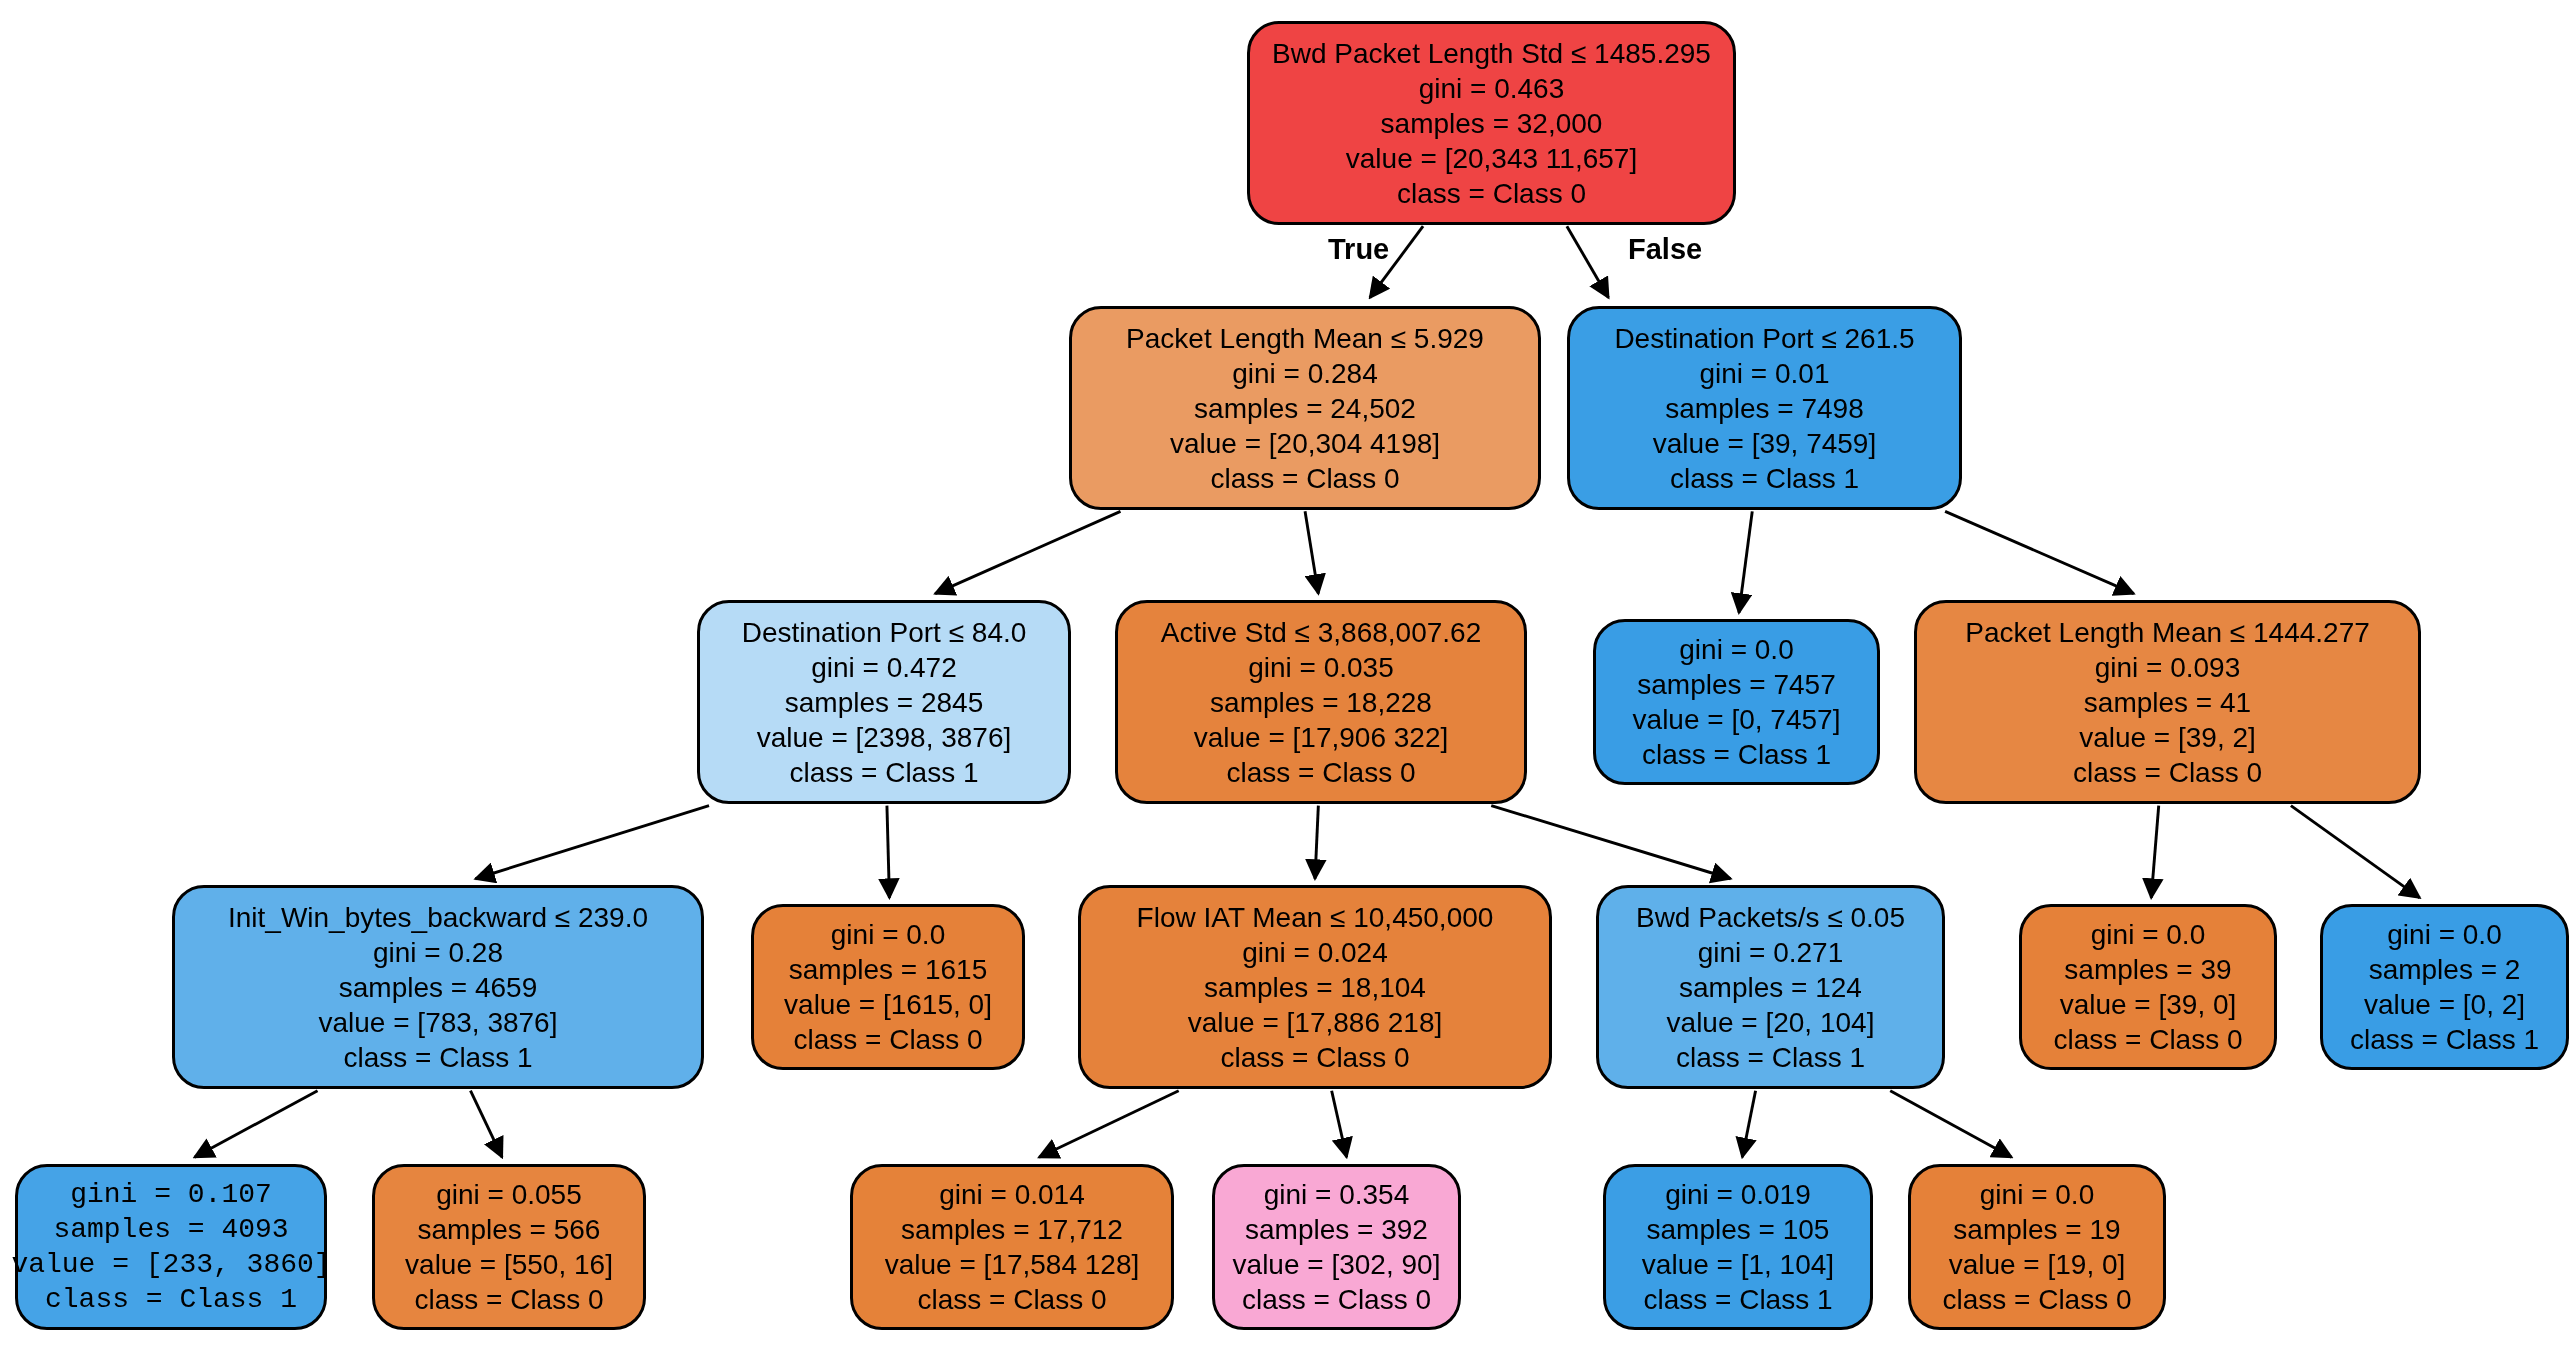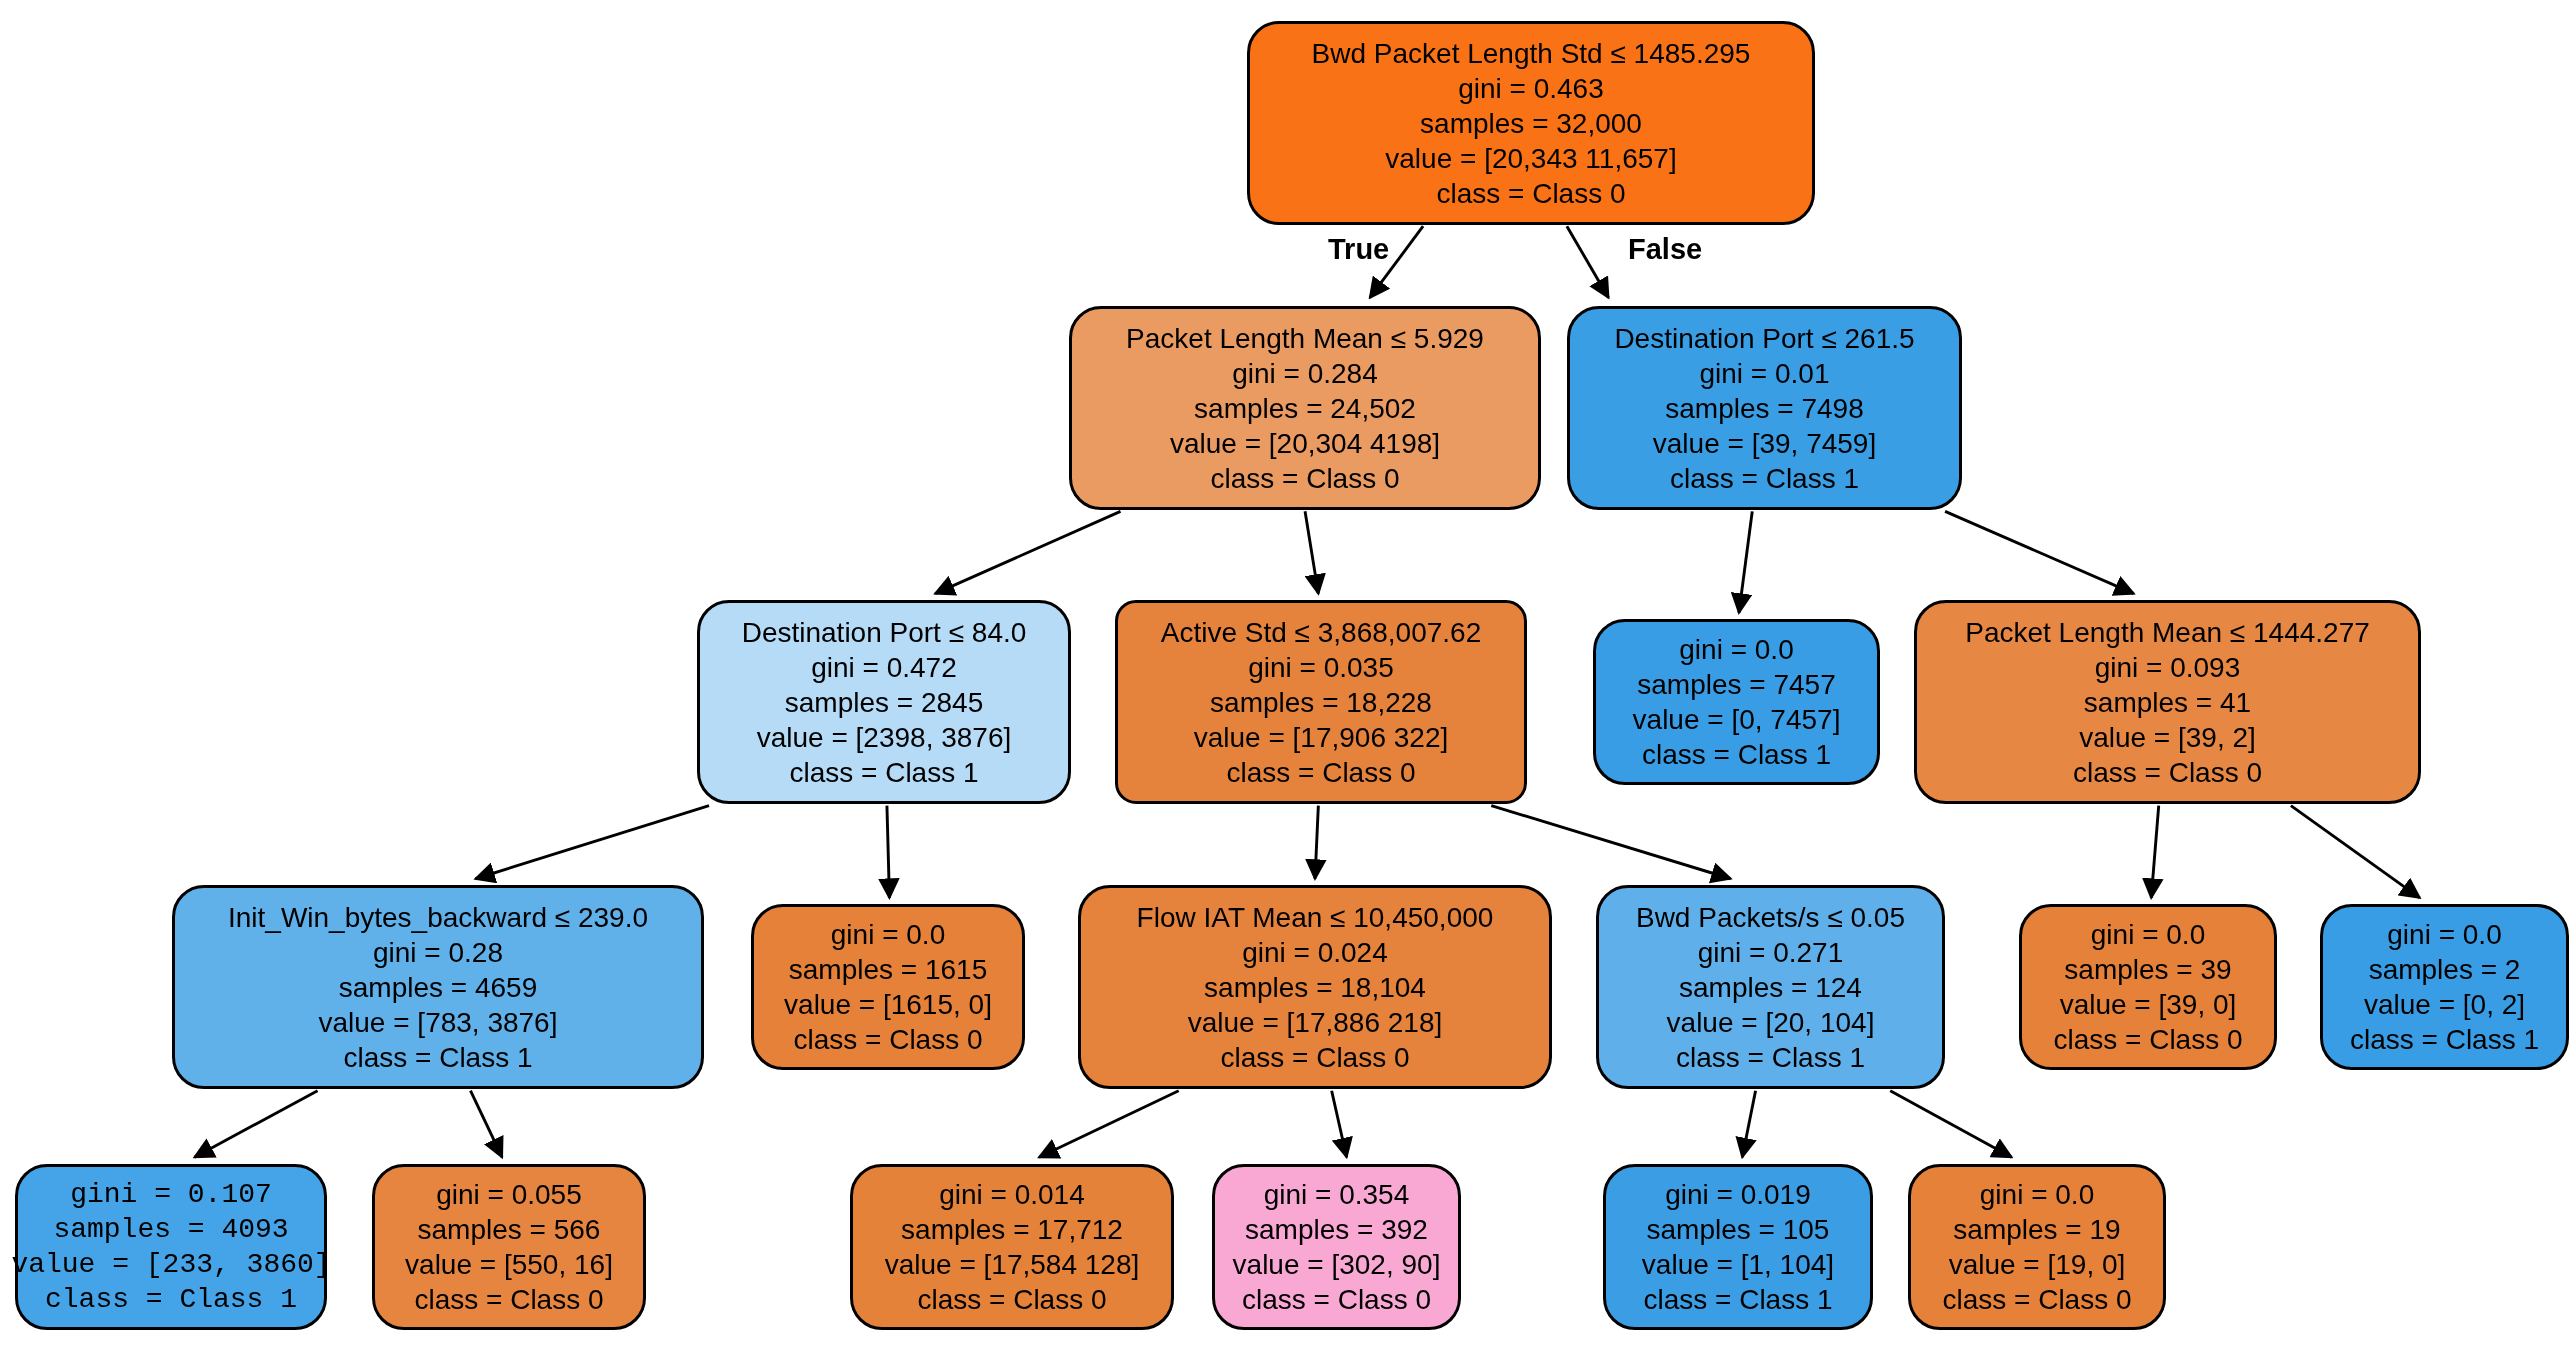--- a/index.html
+++ b/index.html
@@ -75,21 +75,21 @@
     <line x1="566" y1="1312" x2="604" y2="1392" marker-end="url(#arrow)"></line>
     <line x1="1418" y1="1312" x2="1250" y2="1392" marker-end="url(#arrow)"></line>
     <line x1="1602" y1="1312" x2="1620" y2="1392" marker-end="url(#arrow)"></line>
     <line x1="2112" y1="1312" x2="2096" y2="1392" marker-end="url(#arrow)"></line>
     <line x1="2274" y1="1312" x2="2420" y2="1392" marker-end="url(#arrow)"></line>
   </svg>
 
   <div class="edge-label" style="left:1328px;top:233px;">True</div>
   <div class="edge-label" style="left:1628px;top:233px;">False</div>
 
-  <div class="node" style="left: 1247px; top: 21px; width: 568px; height: 204px; background: #f97316;">
+  <div class="node" style="left: 1247px; top: 21px; width: 489px; height: 204px; background: #ef4444;">
     <div class="ln">Bwd Packet Length Std ≤ 1485.295</div>
     <div class="ln">gini = 0.463</div>
     <div class="ln">samples = 32,000</div>
     <div class="ln">value = [20,343 11,657]</div>
     <div class="ln">class = Class 0</div>
   </div>
 
   <div class="node" style="left: 1069px; top: 306px; width: 472px; height: 204px; background: rgb(234, 155, 98);">
     <div class="ln">Packet Length Mean ≤ 5.929</div>
     <div class="ln">gini = 0.284</div>
@@ -107,21 +107,21 @@
   </div>
 
   <div class="node" style="left: 697px; top: 600px; width: 374px; height: 204px; background: rgb(182, 219, 246);">
     <div class="ln">Destination Port ≤ 84.0</div>
     <div class="ln">gini = 0.472</div>
     <div class="ln">samples = 2845</div>
     <div class="ln">value = [2398, 3876]</div>
     <div class="ln">class = Class 1</div>
   </div>
 
-  <div class="node" style="left: 1115px; top: 600px; width: 412px; height: 204px; background: rgb(229, 131, 61); border-radius: 21px;">
+  <div class="node" style="left: 1115px; top: 600px; width: 412px; height: 204px; background: rgb(229, 131, 61);">
     <div class="ln">Active Std ≤ 3,868,007.62</div>
     <div class="ln">gini = 0.035</div>
     <div class="ln">samples = 18,228</div>
     <div class="ln">value = [17,906 322]</div>
     <div class="ln">class = Class 0</div>
   </div>
 
   <div class="node" style="left: 1593px; top: 619px; width: 287px; height: 166px; background: rgb(57, 157, 229);">
     <div class="ln">gini = 0.0</div>
     <div class="ln">samples = 7457</div>

